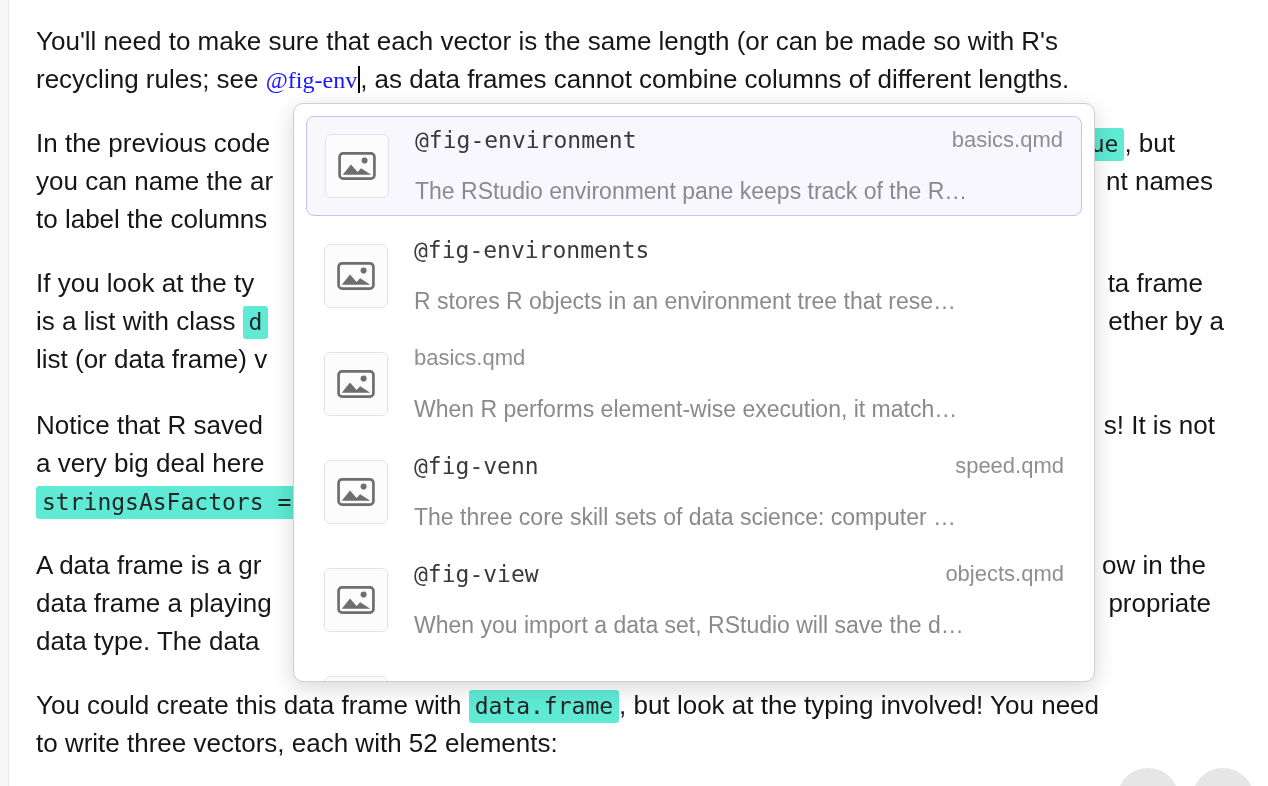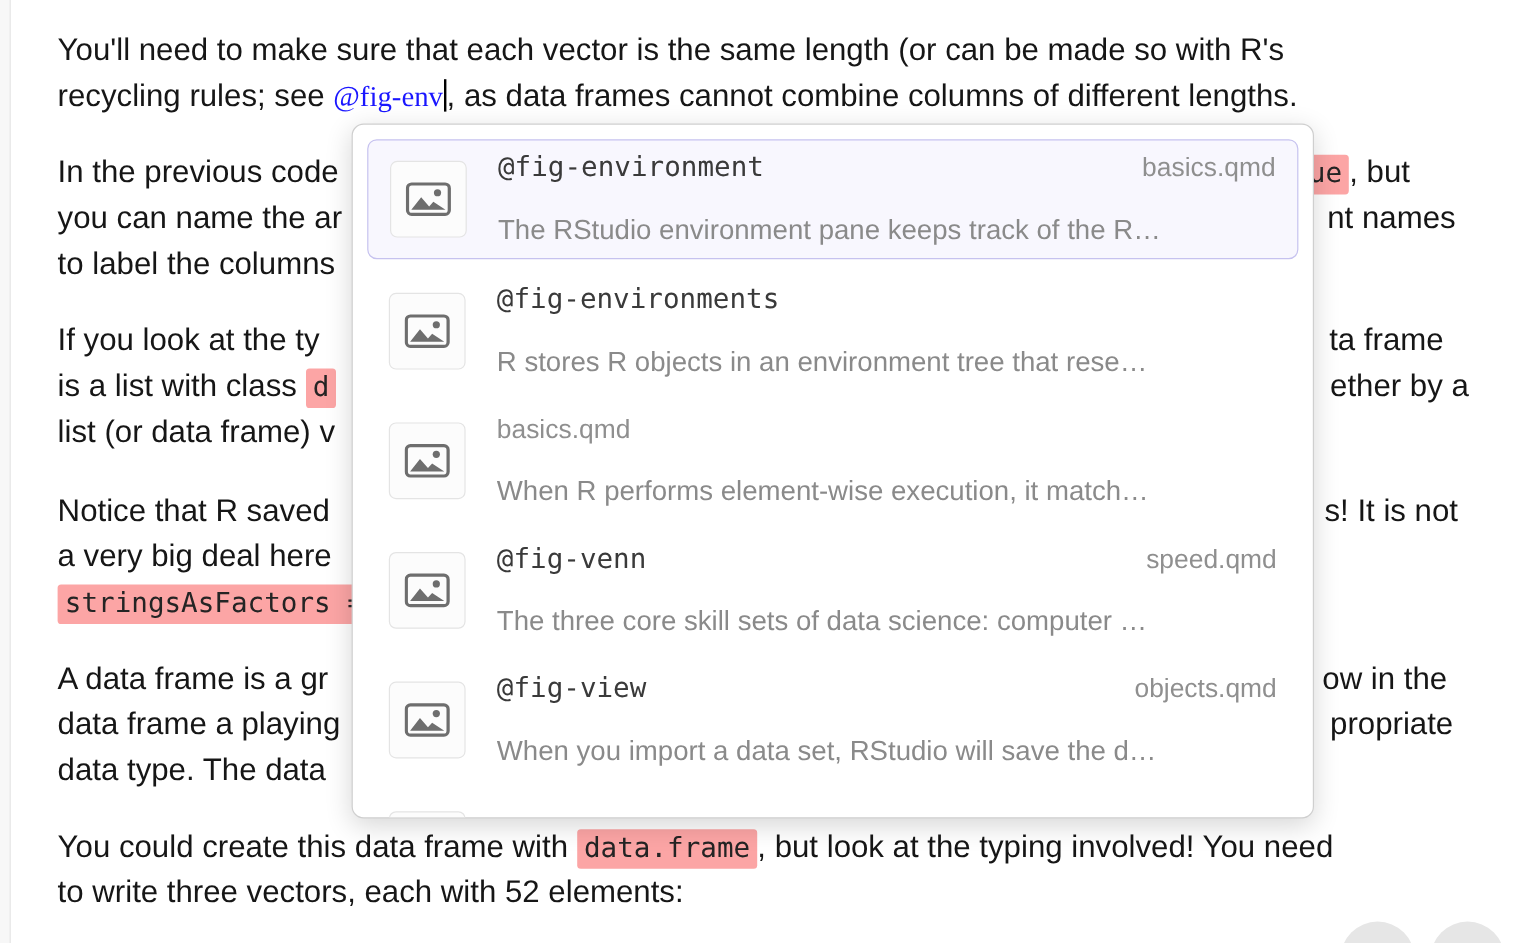--- a/index.html
+++ b/index.html
@@ -14,26 +14,26 @@
   .gutter {
     position:absolute; left:0; top:0; bottom:0; width:9px;
     background:#f7f7f7; border-right:1px solid #e7e7e7; z-index:1;
   }
   
   .doc { position:absolute; inset:0; z-index:2; font-size:26px; }
   .line {
     position:absolute; left:0; right:0; height:38px; line-height:38px;
     white-space:nowrap;
   }
-  .frag-left  { position:absolute; left:48px; }
+  .frag-left  { position:absolute; left:36px; }
   .frag-right { position:absolute; }
   .code {
     font-family:"DejaVu Sans Mono", monospace;
     font-size:23px;
-    background:#fca5a5;
+    background:#5eead4;
     color:#242424;
     padding:3px 6px 4px 6px;
     border-radius:3px;
   }
   .ref {
     font-family:Liberation Serif, serif;
     font-size:24px;
     color:#1a16ff;
   }
   .caret {

